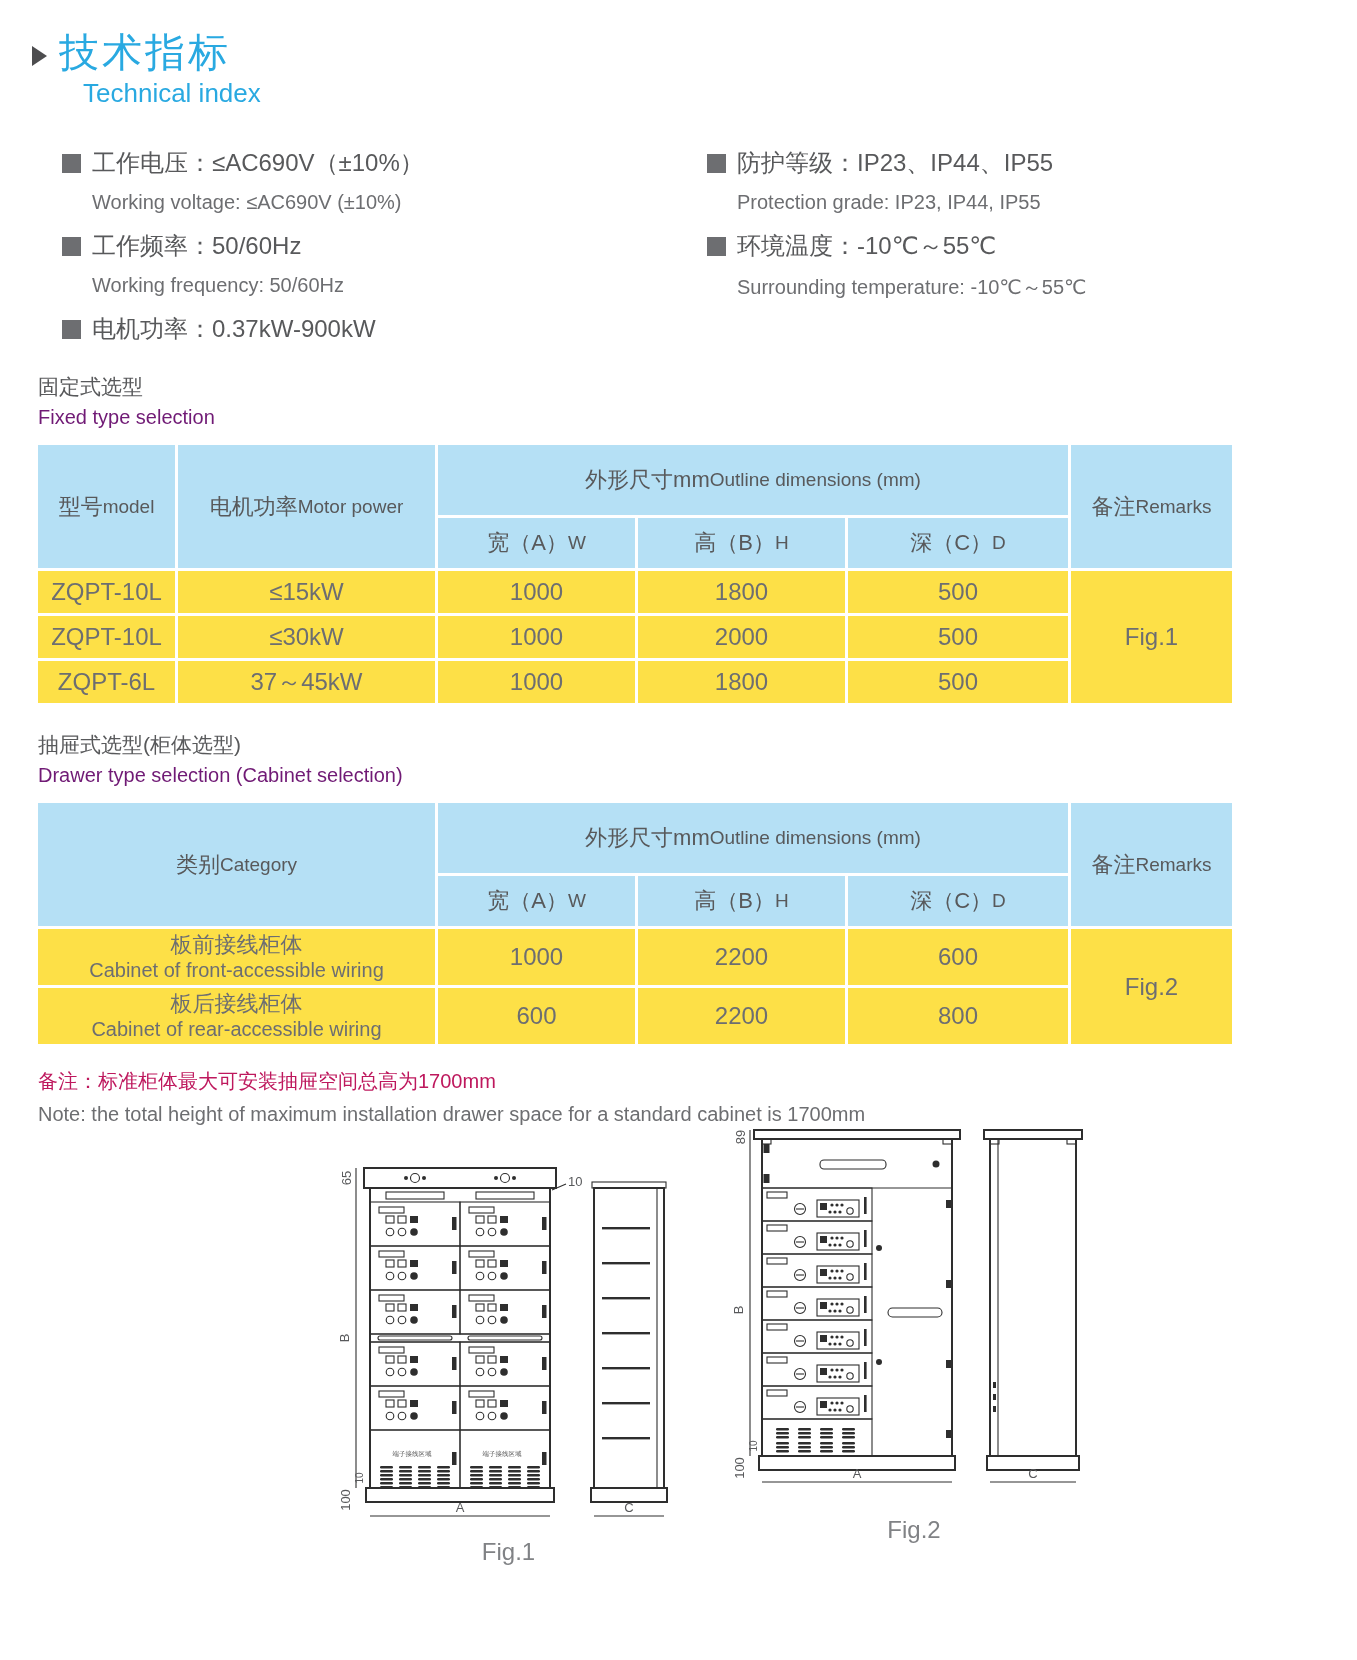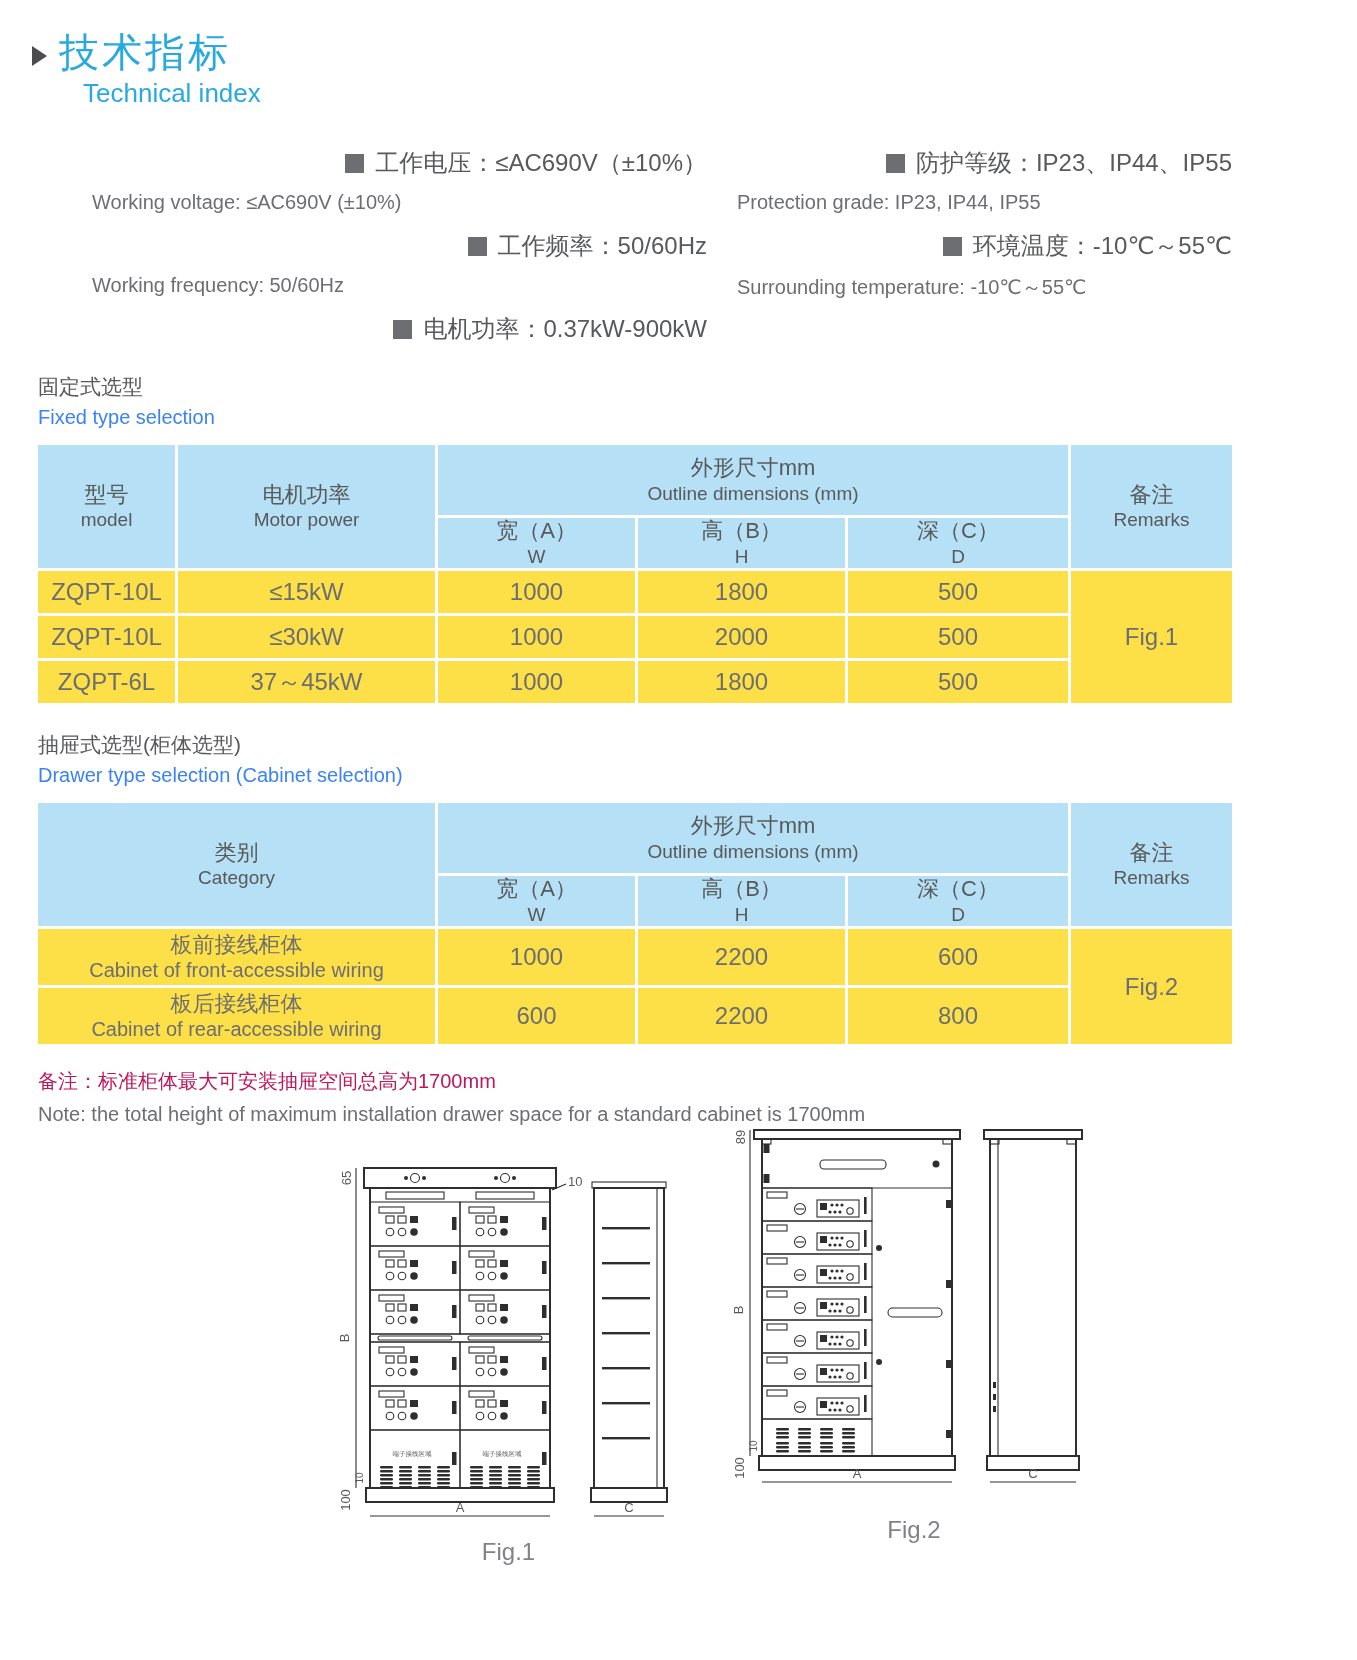--- a/index.html
+++ b/index.html
@@ -11,36 +11,36 @@
   .title-row{display:flex;align-items:flex-start;}
   .tri{width:0;height:0;border-left:15px solid #4d4d4f;border-top:10px solid transparent;
        border-bottom:10px solid transparent;margin:16px 12px 0 -6px;}
   .title-cn{font-size:40px;color:#29a9e1;letter-spacing:3px;line-height:1.1;}
   .title-en{font-size:26px;color:#29a9e1;margin:4px 0 0 24px;}
 
   
   .specs{display:flex;margin:22px 0 0 24px;}
   .spec-col-l{width:645px;}
   .spec-col-r{flex:1;}
-  .spec-cn{display:flex;align-items:center;font-size:24px;color:#58595b;margin-top:16px;justify-content:flex-end;}
+  .spec-cn{display:flex;align-items:center;font-size:24px;color:#58595b;margin-top:16px;}
   .bullet{width:19px;height:19px;background:#6d6e71;margin-right:11px;flex:none;}
   .spec-en{font-size:20px;color:#6d6e71;margin:12px 0 0 30px;}
   .sizes-note{margin:26px 0 0 24px;}
 
   
   .sec-cn{font-size:21px;color:#58595b;margin-top:28px;}
-  .sec-en{font-size:20px;color:#3b82f6;margin-top:5px;}
+  .sec-en{font-size:20px;color:#701a75;margin-top:5px;}
 
   
   .tbl{display:grid;gap:3px;margin-top:16px;}
   .tbl1{grid-template-columns:137px 257px 197px 207px 220px 161px;
         grid-template-rows:70px 50px 42px 42px 42px;}
   .tbl2{grid-template-columns:397px 197px 207px 220px 161px;
         grid-template-rows:70px 50px 56px 56px;}
-  .hc{background:#b5e0f5;display:flex;flex-direction:column;align-items:center;justify-content:center;color:#58595b;}
+  .hc{background:#b5e0f5;display:flex;align-items:center;justify-content:center;color:#58595b;}
   .bc{background:#fde047;display:flex;flex-direction:column;align-items:center;justify-content:center;
       color:#6d6e71;font-size:24px;}
   .hc .cn{font-size:22px;line-height:1.25;}
   .hc .en{font-size:19px;line-height:1.25;}
   .bc .cn{font-size:22px;line-height:1.2;}
   .bc .en{font-size:20px;line-height:1.2;}
 
   
   .note-cn{font-size:20px;color:#be185d;margin-top:24px;}
   .note-en{font-size:20px;color:#6d6e71;margin-top:8px;}

